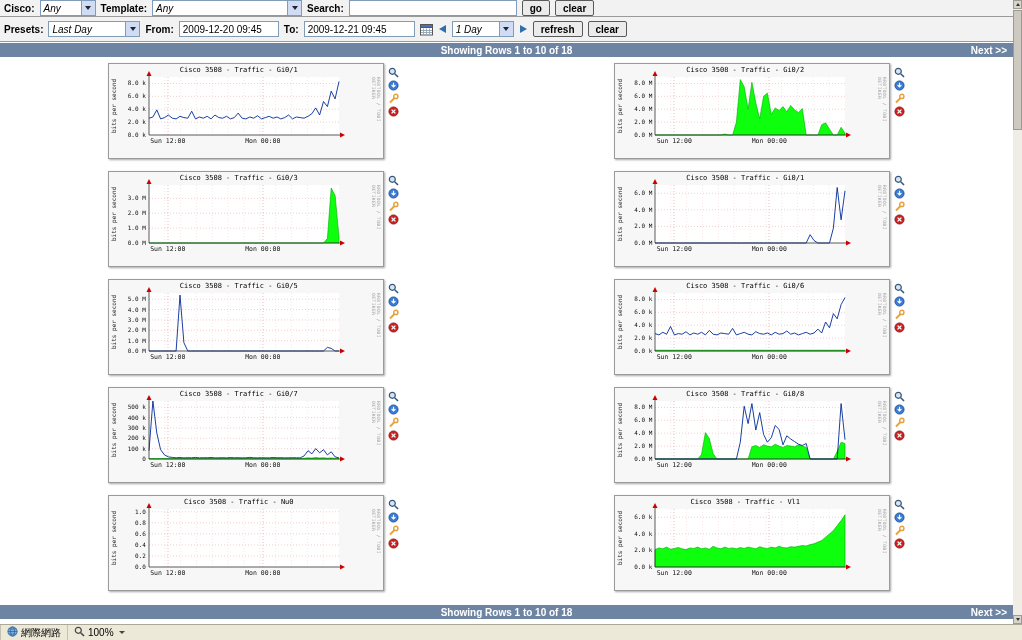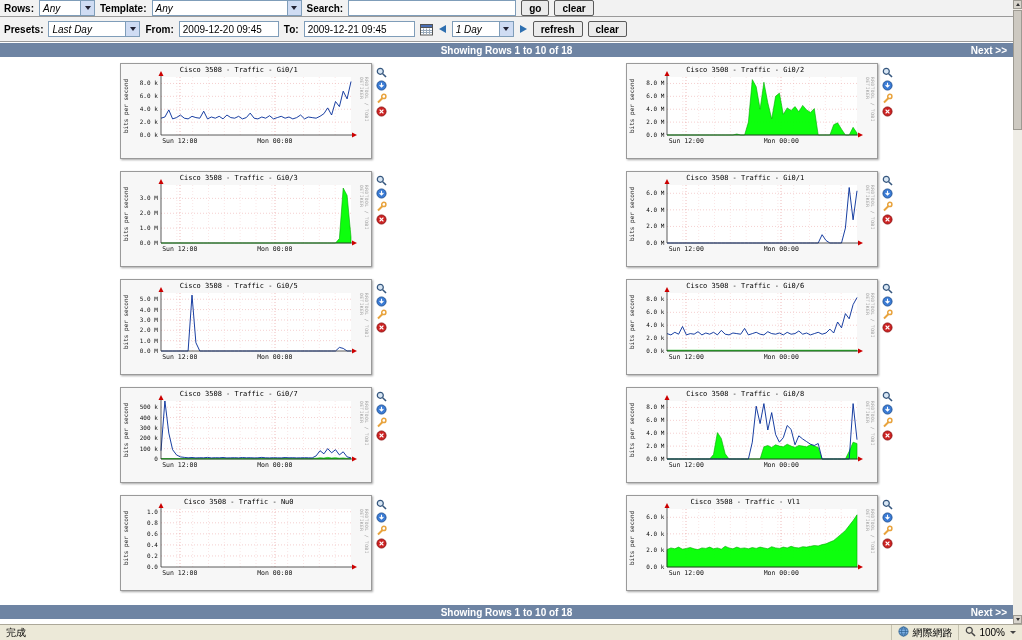--- a/index.html
+++ b/index.html
@@ -22,21 +22,21 @@
   
   #content { position:absolute; top:43px; left:0; width:1013px; bottom:16px; background:#fff; padding-top:0; }
   .page-head { height:14px; background:#6e84a3; color:#fff; font-size:10px; font-weight:bold; display:flex; align-items:center; position:relative; }
   .page-head .ph-text { flex:1; text-align:center; }
   .page-head .ph-next { position:absolute; right:6px; cursor:pointer; }
 
   #graphs-grid { display:grid; grid-template-columns:1fr 1fr; }
   .graph-cell { height:108px; display:flex; align-items:center; justify-content:center; }
   .cell-inner { display:flex; align-items:flex-start; }
 
-  .graph-panel { width:252px; height:96px; background:#f7f7f7; border:1px solid #9a9a9a; box-shadow:1px 1px 2px rgba(0,0,0,0.35); position:relative; font-family:"DejaVu Sans Mono", monospace; cursor:pointer; }
+  .graph-panel { width:276px; height:96px; background:#f7f7f7; border:1px solid #9a9a9a; box-shadow:1px 1px 2px rgba(0,0,0,0.35); position:relative; font-family:"DejaVu Sans Mono", monospace; cursor:pointer; }
   .graph-title { position:absolute; top:2px; left:0; right:14px; text-align:center; font-size:7px; color:#000; white-space:nowrap; }
   .graph-ylabel { position:absolute; left:1px; top:13px; height:58px; width:9px; writing-mode:vertical-rl; transform:rotate(180deg); font-size:6px; color:#222; text-align:center; }
   .plot { position:absolute; left:40px; top:13px; width:190px; height:58px; background:#ffffff; }
   .plot svg { overflow:visible; display:block; }
   .ytick { position:absolute; left:10px; width:27px; text-align:right; font-size:6px; color:#111; line-height:6px; }
   .xtick { position:absolute; top:73px; font-size:6.5px; color:#111; transform:translateX(-50%); white-space:nowrap; }
   .graph-watermark { position:absolute; right:2px; top:13px; height:60px; writing-mode:vertical-rl; font-size:4.5px; letter-spacing:0.5px; color:#a0a0a0; }
 
   .graph-icons { display:flex; flex-direction:column; gap:2px; margin-left:4px; padding-top:1px; }
   .gicon { width:11px; height:11px; display:block; cursor:pointer; }
@@ -52,21 +52,21 @@
   
   #statusbar { position:absolute; left:0; bottom:0; width:1022px; height:16px; background:#ece9d8; border-top:1px solid #aca899; display:flex; align-items:center; font-size:10px; color:#000; }
   .sb-pane { display:flex; align-items:center; gap:3px; padding:0 6px; height:100%; border-left:1px solid #c5c2b0; }
   .sb-main { flex:1; border-left:none; }
   .sb-caret { width:0; height:0; border-left:3px solid transparent; border-right:3px solid transparent; border-top:3px solid #444; margin-left:2px; }
 </style>
 </head>
 <body>
 
 <div class="toolbar" id="filter-bar">
-  <span class="tb-label">Rows:</span>
+  <span class="tb-label">Cisco:</span>
   <div class="xp-select" style="width:56px">
     <span class="xp-select-val">Any</span>
     <span class="xp-select-btn">
         <span class="dd-tri"></span>
       </span>
   </div>
   <span class="tb-label">Template:</span>
   <div class="xp-select" style="width:150px">
     <span class="xp-select-val">Any</span>
     <span class="xp-select-btn">
@@ -865,23 +865,20 @@
   <div class="sb-btn sb-up">
       <span class="tri-up"></span>
     </div>
   <div class="sb-thumb"></div>
   <div class="sb-btn sb-down">
       <span class="tri-down"></span>
     </div>
 </div>
 
 <div id="statusbar">
-  <div class="sb-pane sb-main">
-    <span>完成</span>
-  </div>
   <div class="sb-pane">
     <span>
       <svg width="11" height="11" viewBox="0 0 11 11">
         <circle cx="5.5" cy="5.5" r="4.6" fill="#7fb2e5" stroke="#2a5d8f" stroke-width="0.8"></circle>
         <ellipse cx="5.5" cy="5.5" rx="2" ry="4.6" fill="none" stroke="#2a5d8f" stroke-width="0.7"></ellipse>
         <line x1="0.9" y1="5.5" x2="10.1" y2="5.5" stroke="#2a5d8f" stroke-width="0.7"></line>
         <line x1="1.6" y1="3" x2="9.4" y2="3" stroke="#2a5d8f" stroke-width="0.6"></line>
         <line x1="1.6" y1="8" x2="9.4" y2="8" stroke="#2a5d8f" stroke-width="0.6"></line>
       </svg>
     </span>

